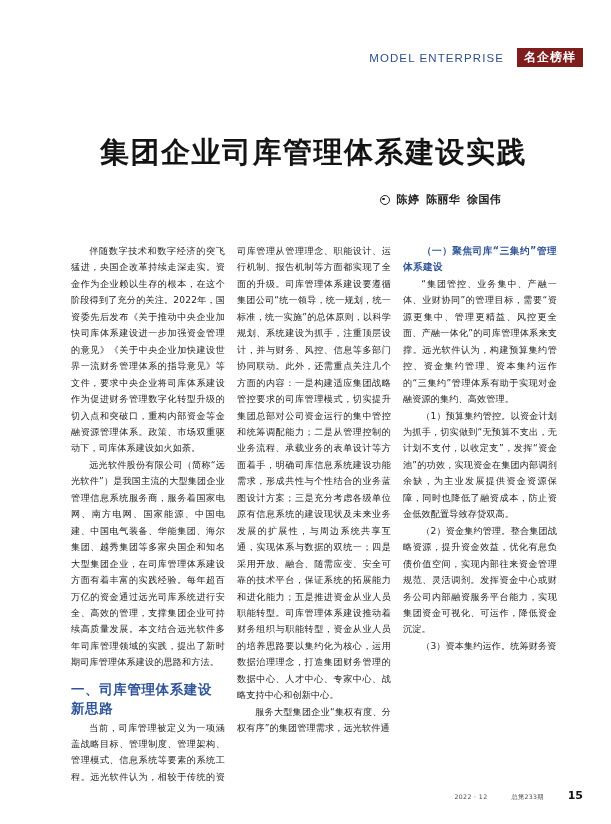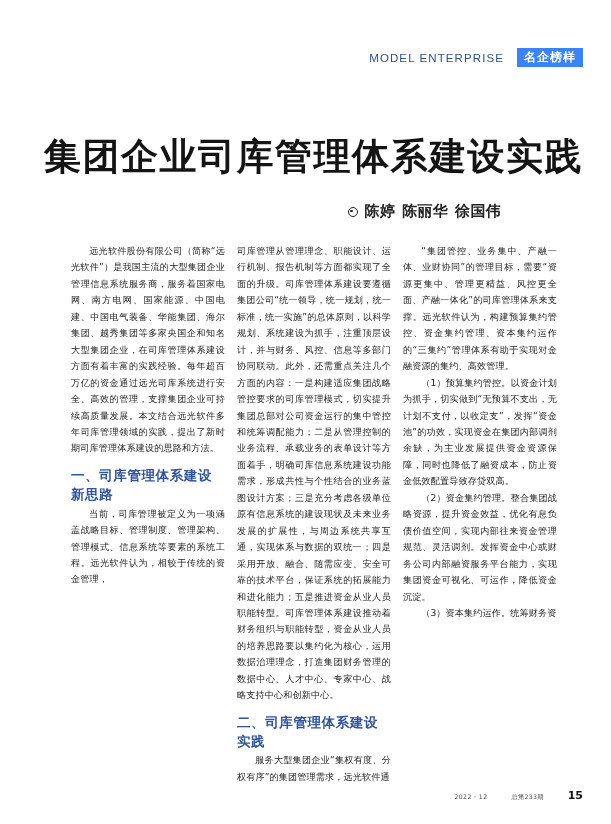--- a/index.html
+++ b/index.html
@@ -34,53 +34,53 @@
   }
   .header-en {
     font-family: "Liberation Sans", "DejaVu Sans", sans-serif;
     font-size: 11.5px;
     letter-spacing: 1.1px;
     color: #2f4f8f;
     font-weight: 400;
     white-space: nowrap;
   }
   .header-badge {
-    background: #3b82f6;
+    background: #7f1d1d;
     color: #ffffff;
     font-size: 12px;
     font-weight: bold;
     letter-spacing: 1px;
     padding: 3px 7px 4px 7px;
     line-height: 1;
     white-space: nowrap;
     font-family: "DejaVu Sans", "Liberation Sans", sans-serif;
   }
 
   
   .title-block {
     position: absolute;
     top: 134px;
     left: 36px;
     right: 36px;
     text-align: center;
   }
   .article-title {
     font-family: "DejaVu Sans", "Liberation Sans", sans-serif;
-    font-size: 37px;
+    font-size: 29px;
     font-weight: bold;
     letter-spacing: 1.5px;
     color: #141414;
     line-height: 1.25;
     margin: 0;
   }
   .byline {
     margin-top: 22px;
     text-align: right;
     padding-right: 82px;
-    font-size: 15px;
+    font-size: 11px;
     font-weight: bold;
     color: #222222;
     letter-spacing: 0.3px;
     font-family: "DejaVu Sans", "Liberation Sans", sans-serif;
     display: flex;
     justify-content: flex-end;
     align-items: center;
     gap: 7px;
   }
   .byline-mark {
@@ -196,32 +196,33 @@
       <span class="byline-mark"></span>
       <span class="byline-name">陈婷</span>
       <span class="byline-name">陈丽华</span>
       <span class="byline-name">徐国伟</span>
     </div>
   </div>
 
   <div class="columns">
 
     <div class="col">
+      <p class="body">伴随数字技术和数字经济的突飞猛进，央国企改革持续走深走实。资金作为企业赖以生存的根本，在这个阶段得到了充分的关注。2022年，国资委先后发布《关于推动中央企业加快司库体系建设进一步加强资金管理的意见》《关于中央企业加快建设世界一流财务管理体系的指导意见》等文件，要求中央企业将司库体系建设作为促进财务管理数字化转型升级的切入点和突破口，重构内部资金等金融资源管理体系。政策、市场双重驱动下，司库体系建设如火如荼。</p>
       <p class="body">远光软件股份有限公司（简称“远光软件”）是我国主流的大型集团企业管理信息系统服务商，服务着国家电网、南方电网、国家能源、中国电建、中国电气装备、华能集团、海尔集团、越秀集团等多家央国企和知名大型集团企业，在司库管理体系建设方面有着丰富的实践经验。每年超百万亿的资金通过远光司库系统进行安全、高效的管理，支撑集团企业可持续高质量发展。本文结合远光软件多年司库管理领域的实践，提出了新时期司库管理体系建设的思路和方法。</p>
       <h2 class="section">一、司库管理体系建设新思路</h2>
       <p class="body">当前，司库管理被定义为一项涵盖战略目标、管理制度、管理架构、管理模式、信息系统等要素的系统工程。远光软件认为，相较于传统的资金管理，</p>
     </div>
 
     <div class="col">
       <p class="body noindent">司库管理从管理理念、职能设计、运行机制、报告机制等方面都实现了全面的升级。司库管理体系建设要遵循集团公司“统一领导，统一规划，统一标准，统一实施”的总体原则，以科学规划、系统建设为抓手，注重顶层设计，并与财务、风控、信息等多部门协同联动。此外，还需重点关注几个方面的内容：一是构建适应集团战略管控要求的司库管理模式，切实提升集团总部对公司资金运行的集中管控和统筹调配能力；二是从管理控制的业务流程、承载业务的表单设计等方面着手，明确司库信息系统建设功能需求，形成共性与个性结合的业务蓝图设计方案；三是充分考虑各级单位原有信息系统的建设现状及未来业务发展的扩展性，与周边系统共享互通，实现体系与数据的双统一；四是采用开放、融合、随需应变、安全可靠的技术平台，保证系统的拓展能力和进化能力；五是推进资金从业人员职能转型。司库管理体系建设推动着财务组织与职能转型，资金从业人员的培养思路要以集约化为核心，运用数据治理理念，打造集团财务管理的数据中心、人才中心、专家中心、战略支持中心和创新中心。</p>
-      <h2 class="section">二、司库管理体系建设实践</h2>
       <p class="body">服务大型集团企业“集权有度、分权有序”的集团管理需求，远光软件通</p>
     </div>
 
     <div class="col">
+      <h3 class="subsection">（一）聚焦司库“三集约”管理体系建设</h3>
       <p class="body">“集团管控、业务集中、产融一体、业财协同”的管理目标，需要“资源更集中、管理更精益、风控更全面、产融一体化”的司库管理体系来支撑。远光软件认为，构建预算集约管控、资金集约管理、资本集约运作的“三集约”管理体系有助于实现对金融资源的集约、高效管理。</p>
       <p class="body">（1）预算集约管控。以资金计划为抓手，切实做到“无预算不支出，无计划不支付，以收定支”，发挥“资金池”的功效，实现资金在集团内部调剂余缺，为主业发展提供资金资源保障，同时也降低了融资成本，防止资金低效配置导致存贷双高。</p>
       <p class="body">（2）资金集约管理。整合集团战略资源，提升资金效益，优化有息负债价值空间，实现内部往来资金管理规范、灵活调剂。发挥资金中心或财务公司内部融资服务平台能力，实现集团资金可视化、可运作，降低资金沉淀。</p>
       <p class="body">（3）资本集约运作。统筹财务资</p>
     </div>
 
   </div>
 
   <div class="footer">
     <span class="footer-date">2022 · 12</span>

